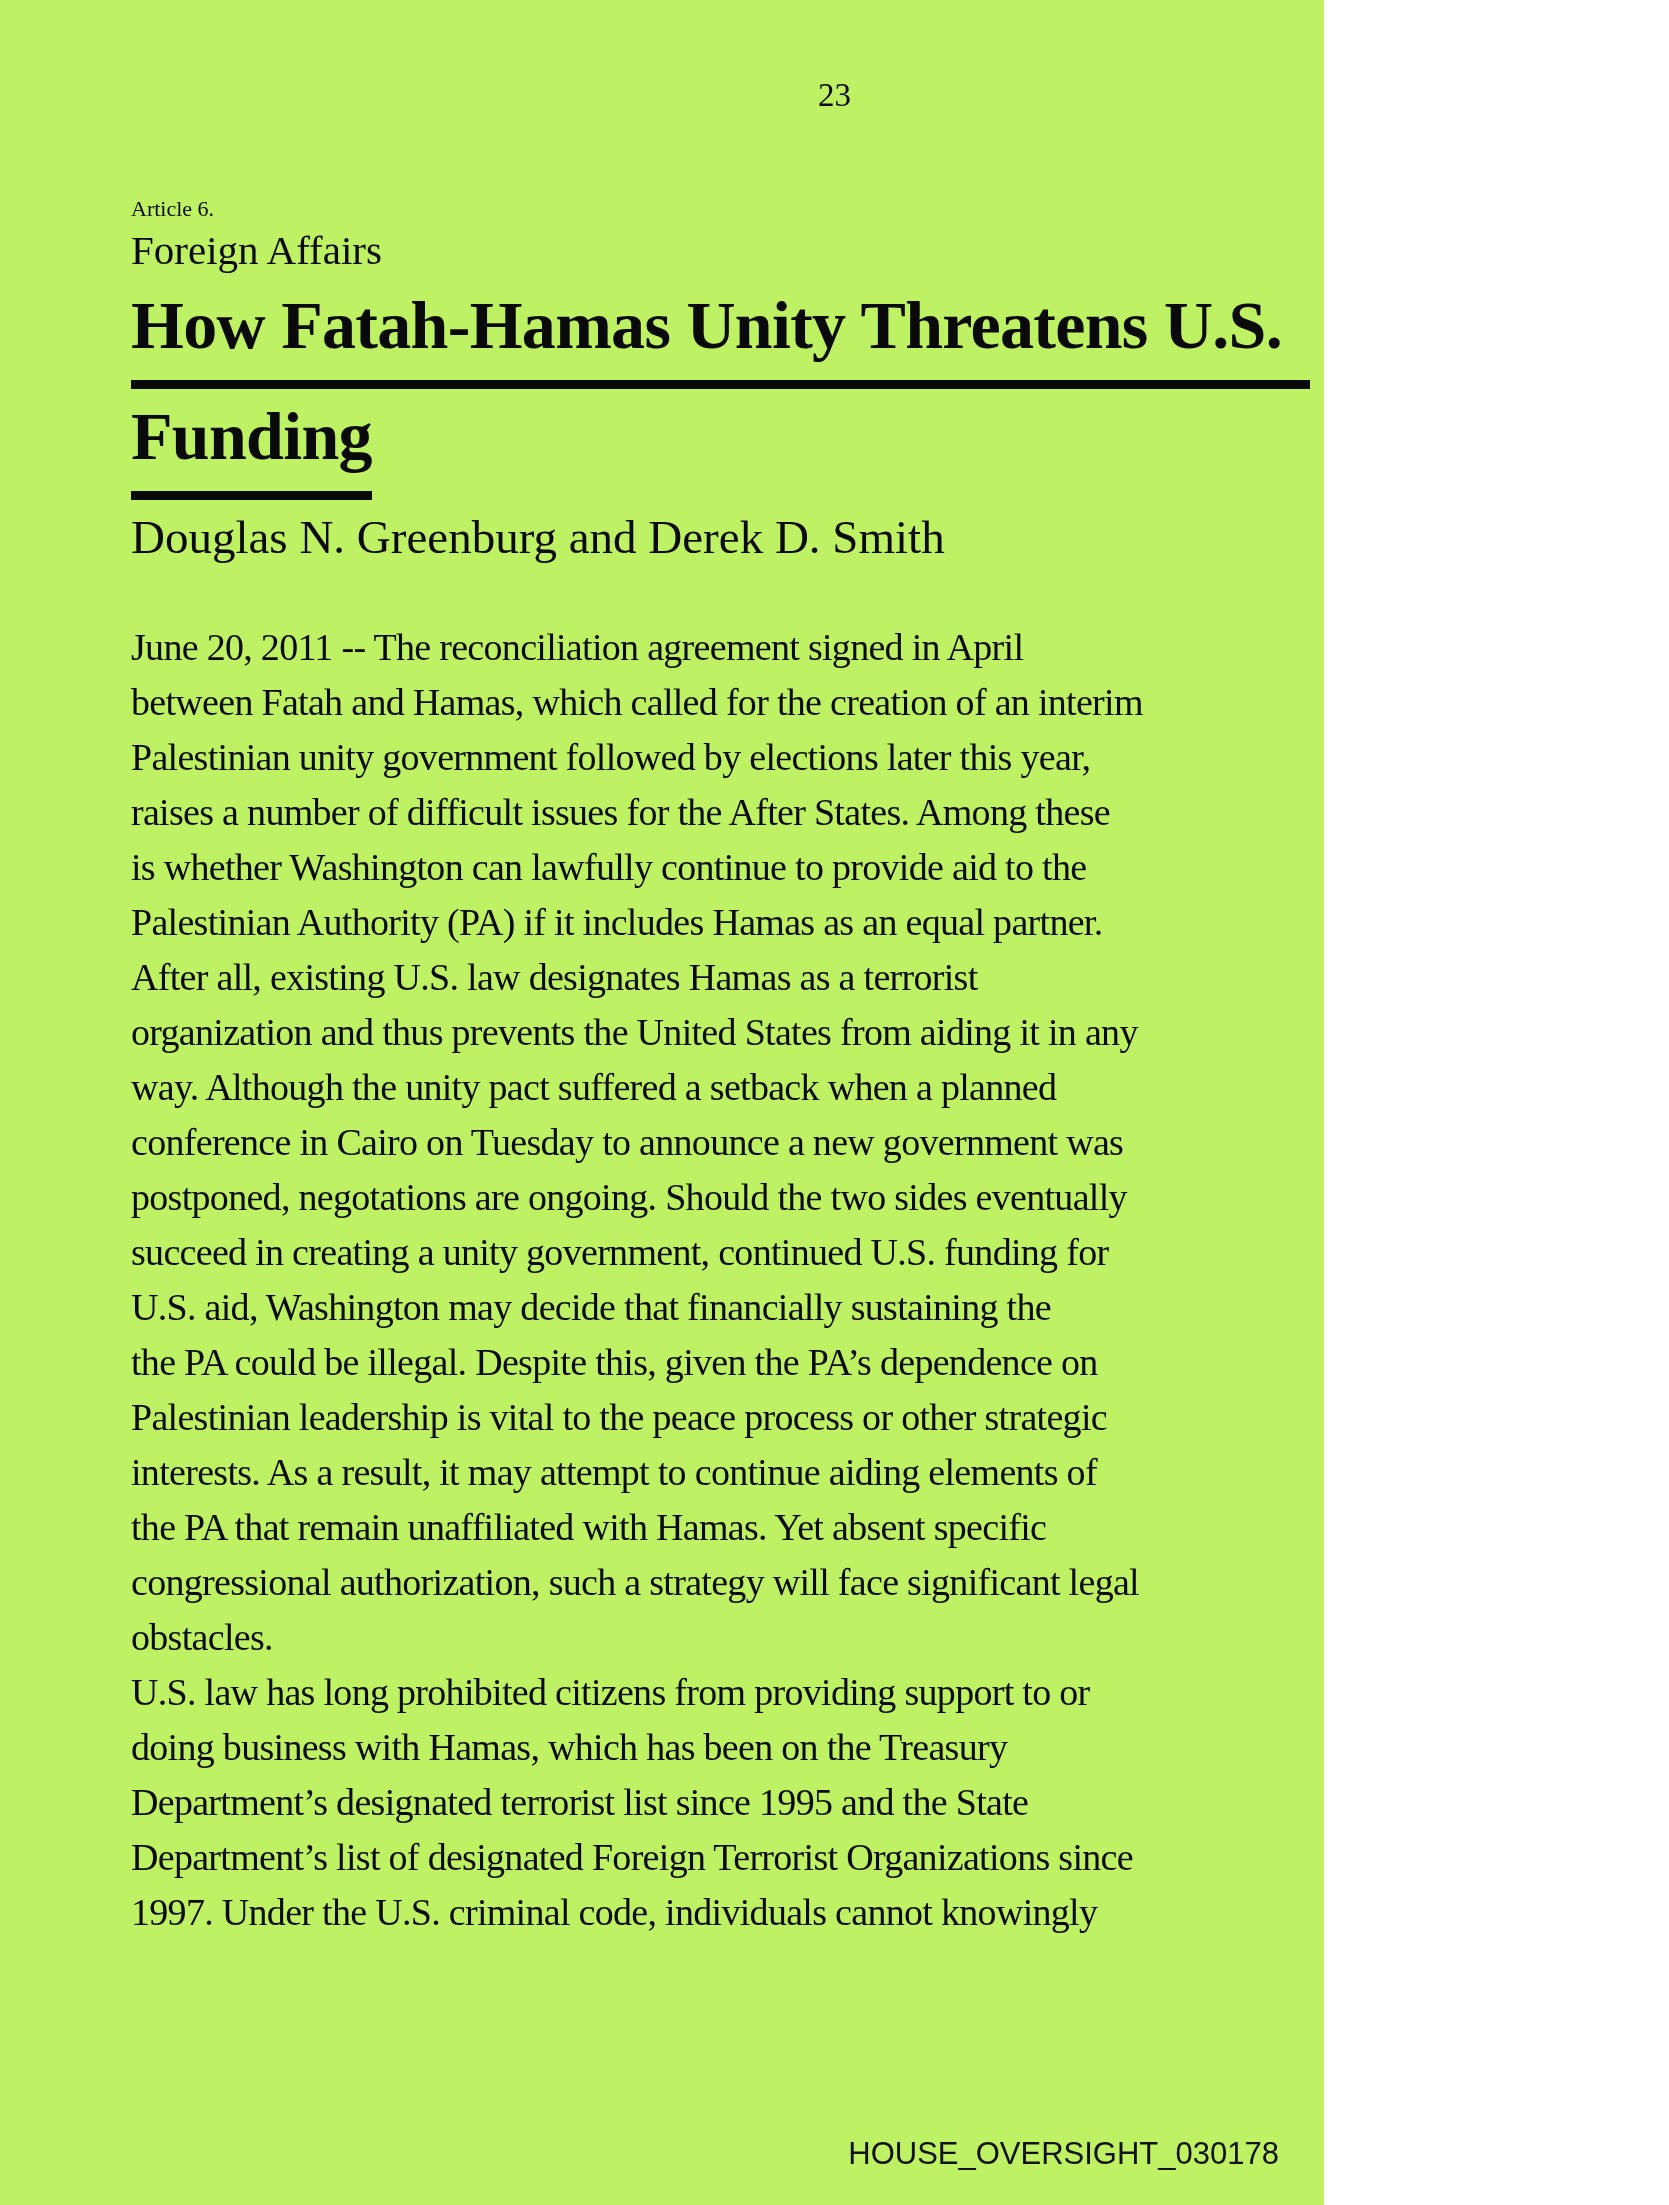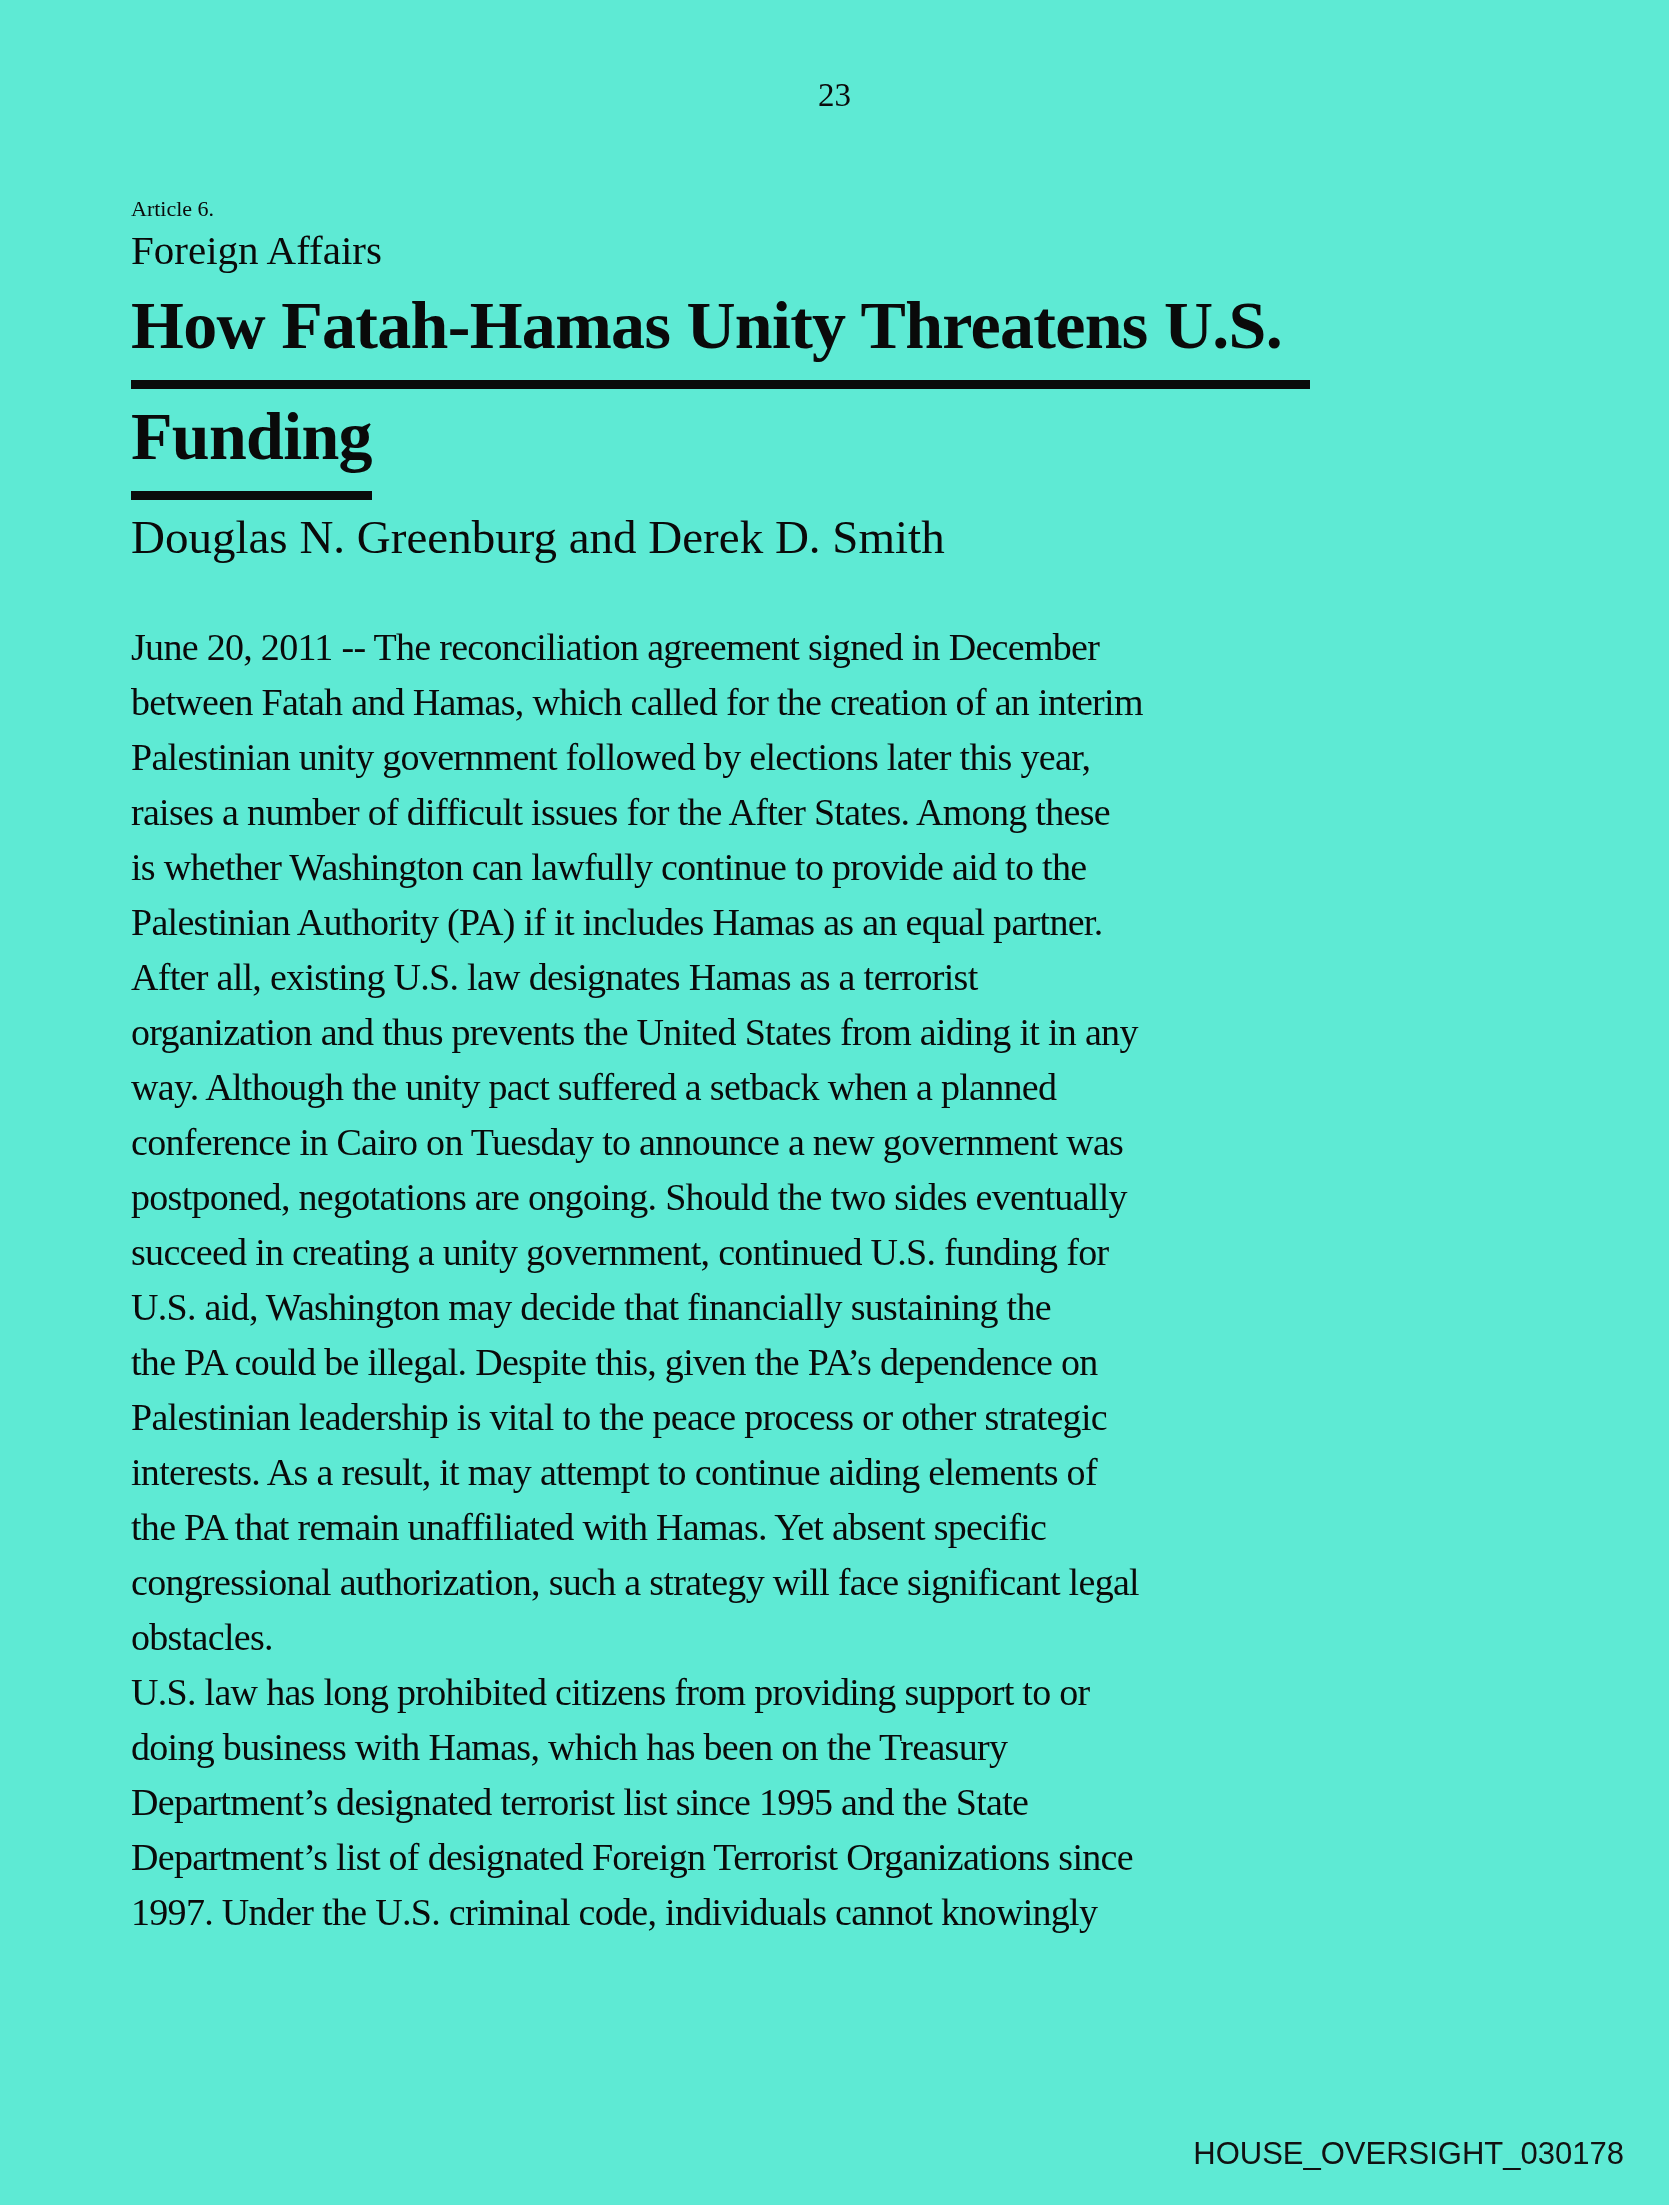--- a/index.html
+++ b/index.html
@@ -2,23 +2,23 @@
 <html style="font-size:10.5px"><head>
 <meta charset="utf-8">
 <style>
   html, body {
     margin: 0;
     padding: 0;
     background: #ffffff;
   }
   #page {
     position: relative;
-    width: 1669px;
+    width: 1324px;
     height: 2205px;
-    background: #5eead4;
+    background: #bef264;
     color: #0a0a0a;
     font-family: "Liberation Serif", serif;
     overflow: hidden;
   }
   .page-number {
     position: absolute;
     top: 76px;
     left: 0;
     width: 1669px;
     text-align: center;
@@ -102,21 +102,21 @@
         <span>How Fatah-Hamas Unity Threatens U.S.</span>
       </div>
       <div class="title-line">
         <span>Funding</span>
       </div>
     </div>
 
     <div class="byline">Douglas N. Greenburg and Derek D. Smith</div>
 
     <div class="body-text" id="body-text">
-        <div class="body-line">June 20, 2011 -- The reconciliation agreement signed in December</div>
+        <div class="body-line">June 20, 2011 -- The reconciliation agreement signed in April</div>
         <div class="body-line">between Fatah and Hamas, which called for the creation of an interim</div>
         <div class="body-line">Palestinian unity government followed by elections later this year,</div>
         <div class="body-line">raises a number of difficult issues for the After States. Among these</div>
         <div class="body-line">is whether Washington can lawfully continue to provide aid to the</div>
         <div class="body-line">Palestinian Authority (PA) if it includes Hamas as an equal partner.</div>
         <div class="body-line">After all, existing U.S. law designates Hamas as a terrorist</div>
         <div class="body-line">organization and thus prevents the United States from aiding it in any</div>
         <div class="body-line">way. Although the unity pact suffered a setback when a planned</div>
         <div class="body-line">conference in Cairo on Tuesday to announce a new government was</div>
         <div class="body-line">postponed, negotations are ongoing. Should the two sides eventually</div>

